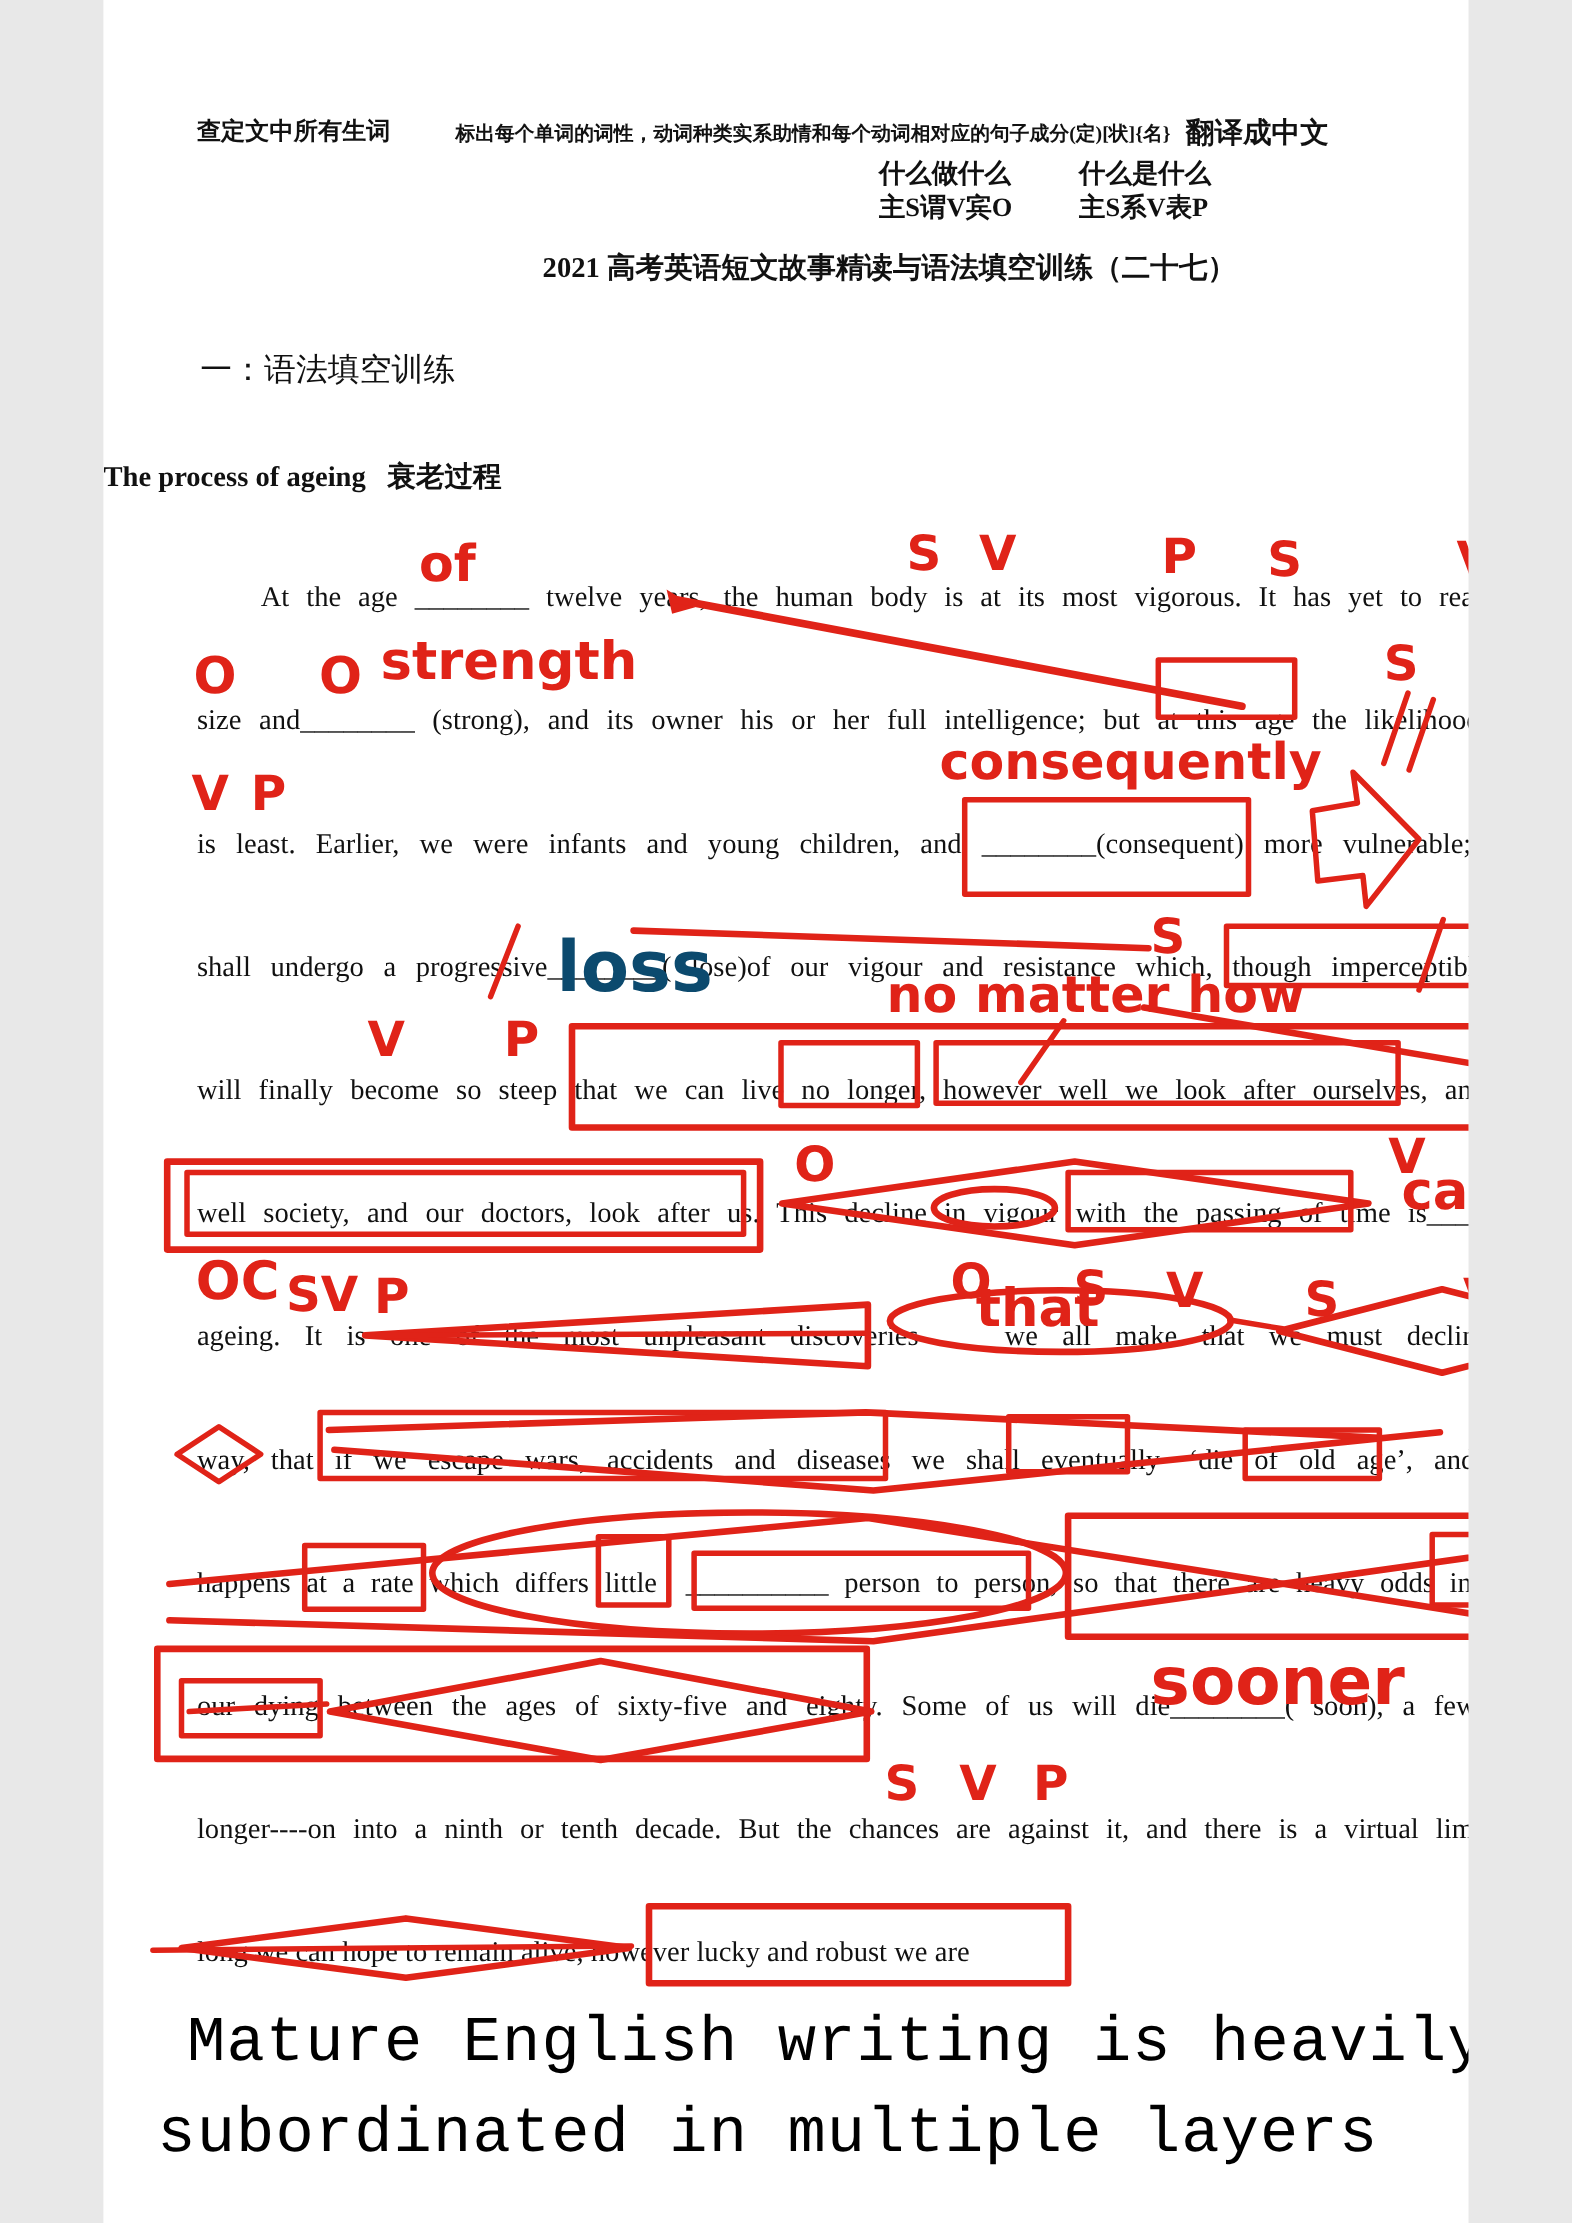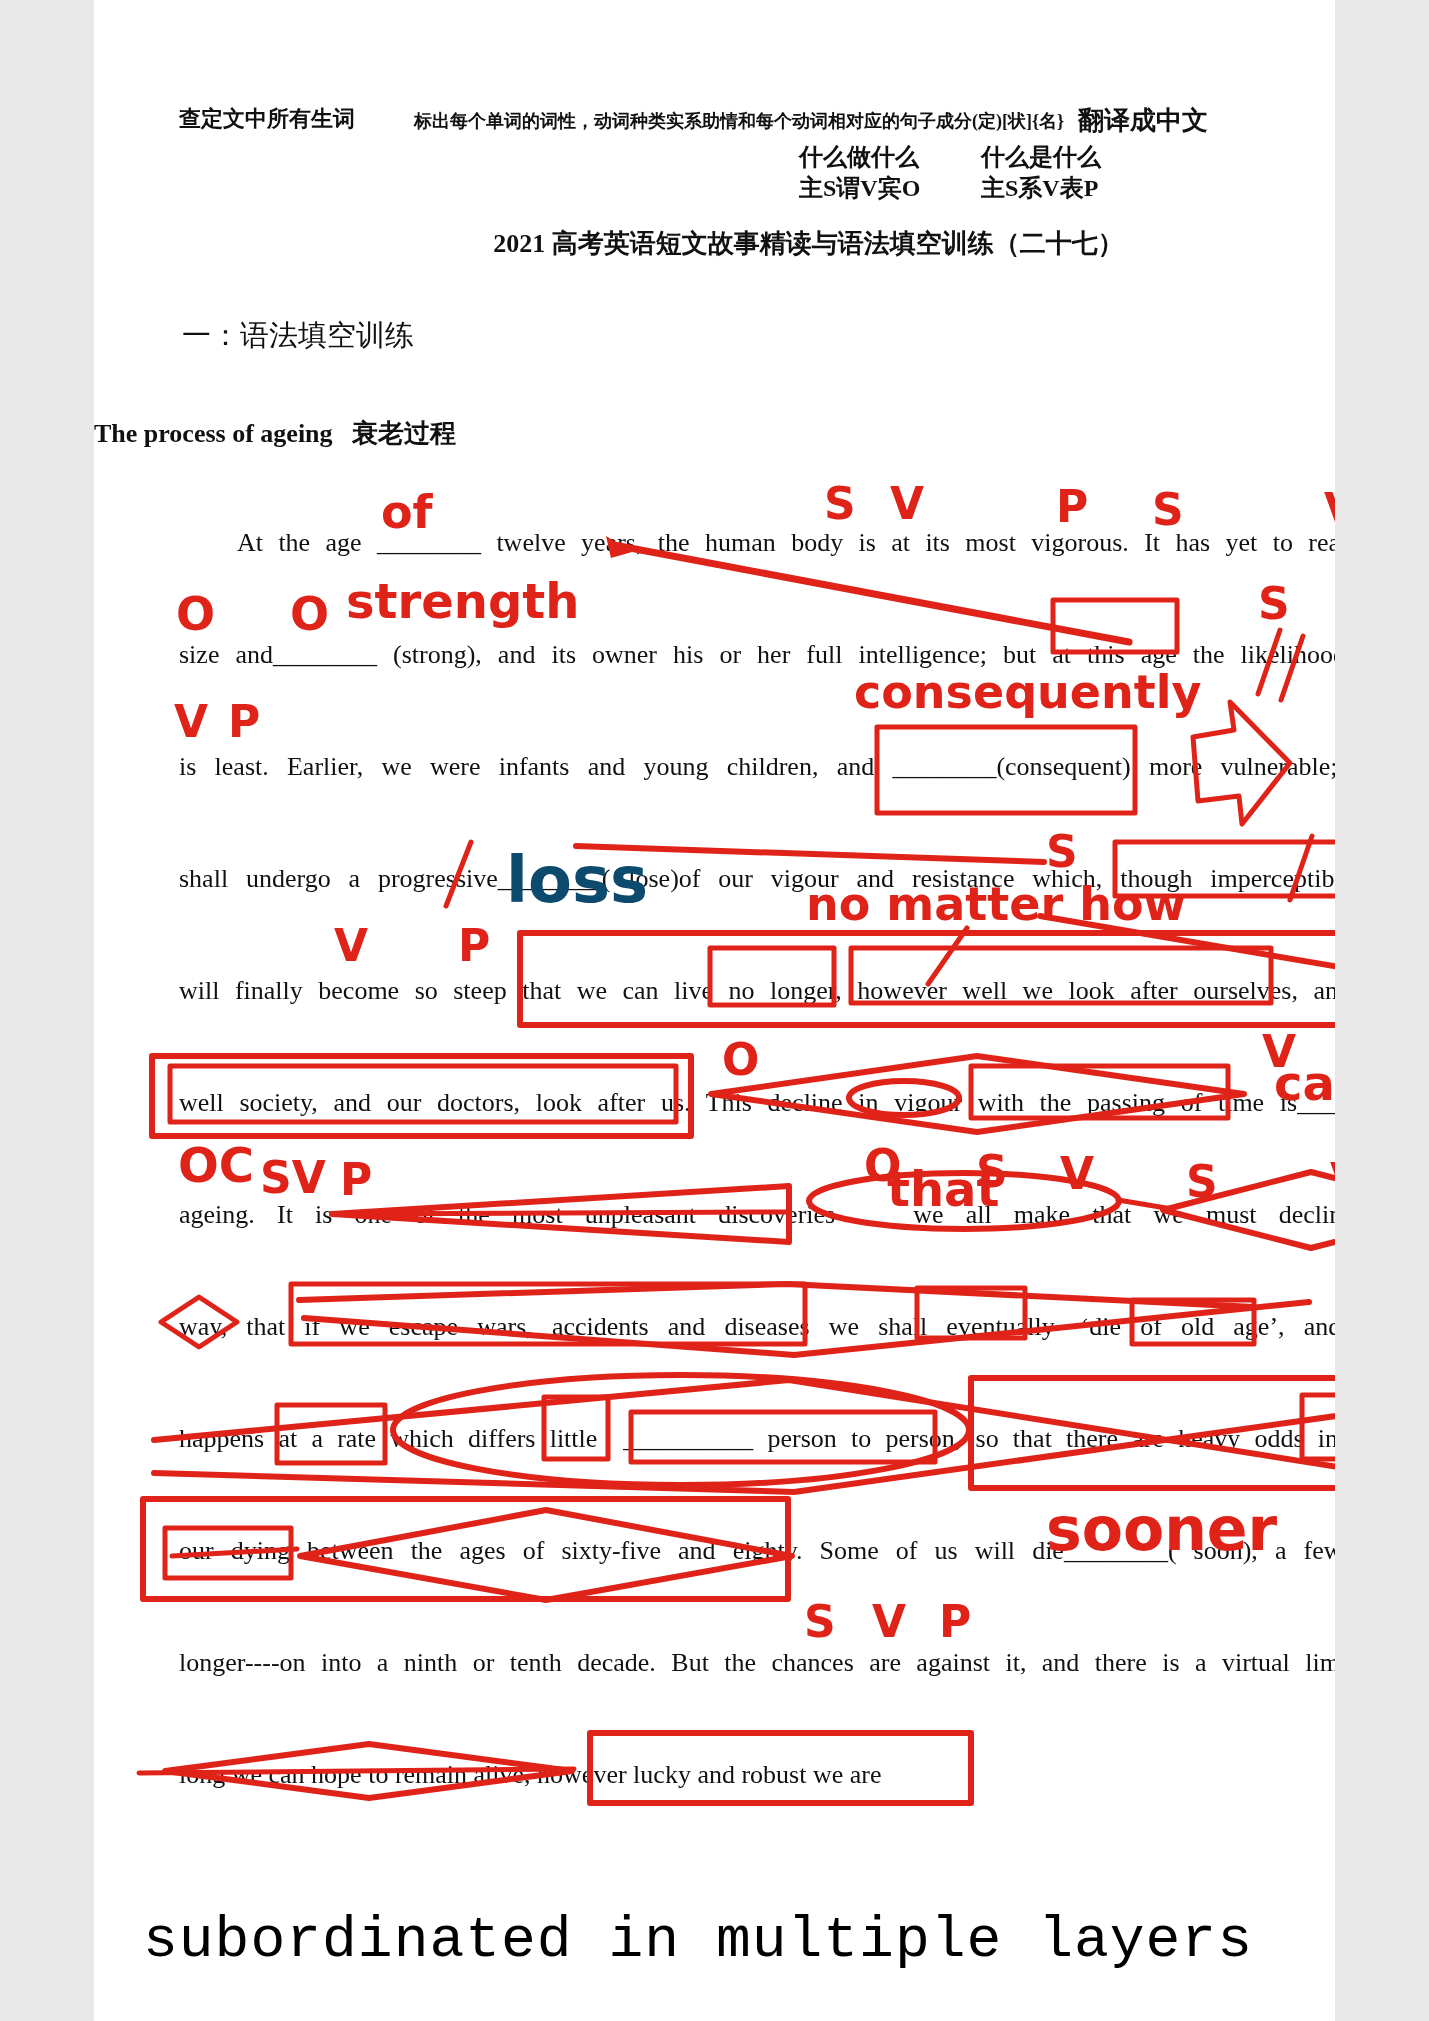--- a/index.html
+++ b/index.html
@@ -157,15 +157,16 @@
       <span class="marker" style="left: 793px; top: 1168px; font-size: 48px; color: rgb(224, 35, 24);">that</span>
       <span class="marker" style="left: 1092px; top: 1162px; font-size: 44px; color: rgb(224, 35, 24);">S</span>
       <span class="marker" style="left: 1236px; top: 1160px; font-size: 44px; color: rgb(224, 35, 24);">V</span>
       <span class="marker" style="left: 952px; top: 1502px; font-size: 60px; color: rgb(224, 35, 24);">sooner</span>
       <span class="marker" style="left: 710px; top: 1602px; font-size: 44px; color: rgb(224, 35, 24);">S</span>
       <span class="marker" style="left: 778px; top: 1602px; font-size: 44px; color: rgb(224, 35, 24);">V</span>
       <span class="marker" style="left: 845px; top: 1602px; font-size: 44px; color: rgb(224, 35, 24);">P</span>
     </div>
 
 
+  <div class="bigtext" style="left:76px; top:1826px;">Mature English writing is heavily</div>
   <div class="bigtext" style="left:49px; top:1908px;">subordinated in multiple layers</div>
 
 </div>
 
 </body></html>

